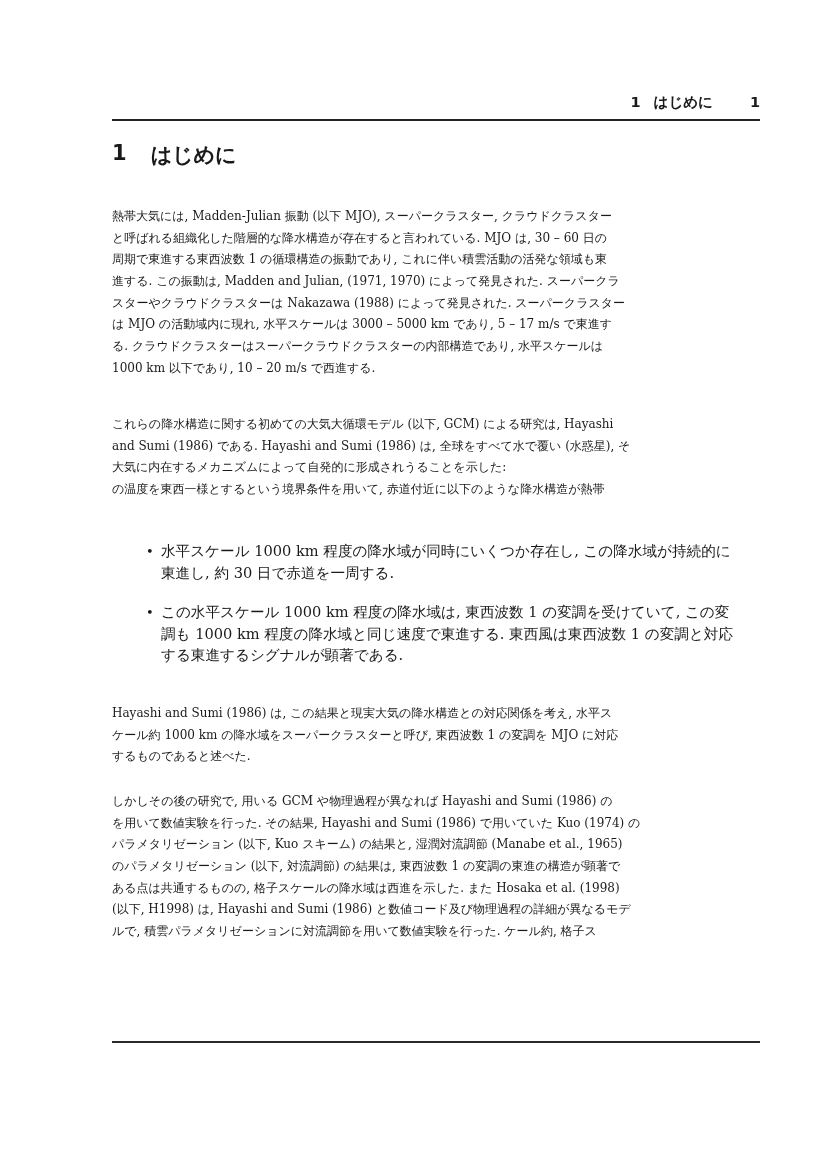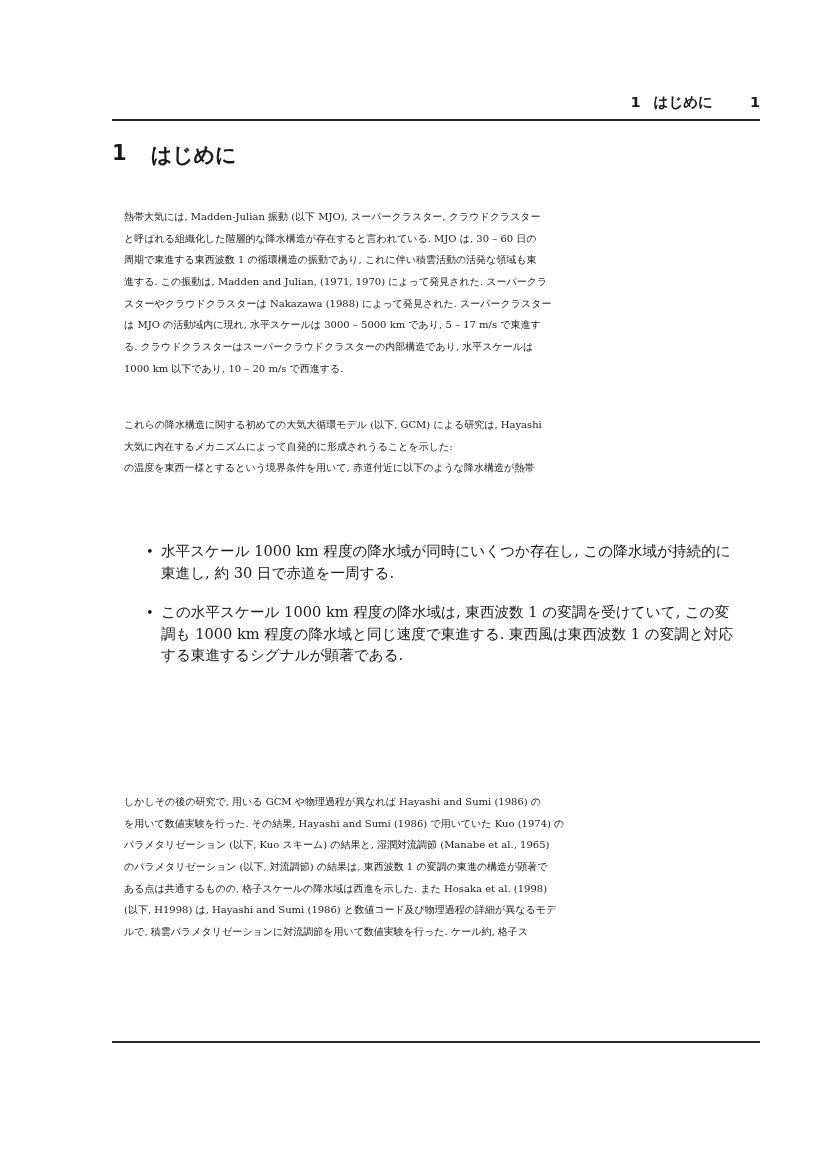--- a/index.html
+++ b/index.html
@@ -50,23 +50,23 @@
     left: 112px;
     font-family: "DejaVu Sans", "Liberation Sans", sans-serif;
     font-weight: bold;
     font-size: 21px;
     display: flex;
   }
   .section-heading .num { margin-right: 24px; }
   
   .para {
     position: absolute;
-    left: 124px;
+    left: 112px;
     width: 660px;
-    font-size: 10px;
+    font-size: 12px;
   }
   .tline {
     line-height: 21.7px;
     height: 21.7px;
     white-space: nowrap;
   }
   .bullet-item {
     position: absolute;
     left: 112px;
     width: 640px;
@@ -114,20 +114,21 @@
       <div class="tline">周期で東進する東西波数 1 の循環構造の振動であり, これに伴い積雲活動の活発な領域も東</div>
       <div class="tline">進する. この振動は, Madden and Julian, (1971, 1970) によって発見された. スーパークラ</div>
       <div class="tline">スターやクラウドクラスターは Nakazawa (1988) によって発見された. スーパークラスター</div>
       <div class="tline">は MJO の活動域内に現れ, 水平スケールは 3000 – 5000 km であり, 5 – 17 m/s で東進す</div>
       <div class="tline">る. クラウドクラスターはスーパークラウドクラスターの内部構造であり, 水平スケールは</div>
       <div class="tline">1000 km 以下であり, 10 – 20 m/s で西進する.</div>
     </div>
 
   <div class="para" style="top:414px">
       <div class="tline">これらの降水構造に関する初めての大気大循環モデル (以下, GCM) による研究は, Hayashi</div>
+      <div class="tline">and Sumi (1986) である. Hayashi and Sumi (1986) は, 全球をすべて水で覆い (水惑星), そ</div>
       <div class="tline">大気に内在するメカニズムによって自発的に形成されうることを示した:</div>
       <div class="tline">の温度を東西一様とするという境界条件を用いて, 赤道付近に以下のような降水構造が熱帯</div>
     </div>
 
   <div class="bullet-item" style="top:540px">
     <span class="marker">•</span>
     <div>
         <div class="tline">水平スケール 1000 km 程度の降水域が同時にいくつか存在し, この降水域が持続的に</div>
         <div class="tline">東進し, 約 30 日で赤道を一周する.</div>
       </div>
@@ -135,20 +136,25 @@
 
   <div class="bullet-item" style="top:601px">
     <span class="marker">•</span>
     <div>
         <div class="tline">この水平スケール 1000 km 程度の降水域は, 東西波数 1 の変調を受けていて, この変</div>
         <div class="tline">調も 1000 km 程度の降水域と同じ速度で東進する. 東西風は東西波数 1 の変調と対応</div>
         <div class="tline">する東進するシグナルが顕著である.</div>
       </div>
   </div>
 
+  <div class="para" style="top:703px">
+      <div class="tline">Hayashi and Sumi (1986) は, この結果と現実大気の降水構造との対応関係を考え, 水平ス</div>
+      <div class="tline">ケール約 1000 km の降水域をスーパークラスターと呼び, 東西波数 1 の変調を MJO に対応</div>
+      <div class="tline">するものであると述べた.</div>
+    </div>
 
   <div class="para" style="top:791px">
       <div class="tline">しかしその後の研究で, 用いる GCM や物理過程が異なれば Hayashi and Sumi (1986) の</div>
       <div class="tline">を用いて数値実験を行った. その結果, Hayashi and Sumi (1986) で用いていた Kuo (1974) の</div>
       <div class="tline">パラメタリゼーション (以下, Kuo スキーム) の結果と, 湿潤対流調節 (Manabe et al., 1965)</div>
       <div class="tline">のパラメタリゼーション (以下, 対流調節) の結果は, 東西波数 1 の変調の東進の構造が顕著で</div>
       <div class="tline">ある点は共通するものの, 格子スケールの降水域は西進を示した. また Hosaka et al. (1998)</div>
       <div class="tline">(以下, H1998) は, Hayashi and Sumi (1986) と数値コード及び物理過程の詳細が異なるモデ</div>
       <div class="tline">ルで, 積雲パラメタリゼーションに対流調節を用いて数値実験を行った. ケール約, 格子ス</div>
     </div>

